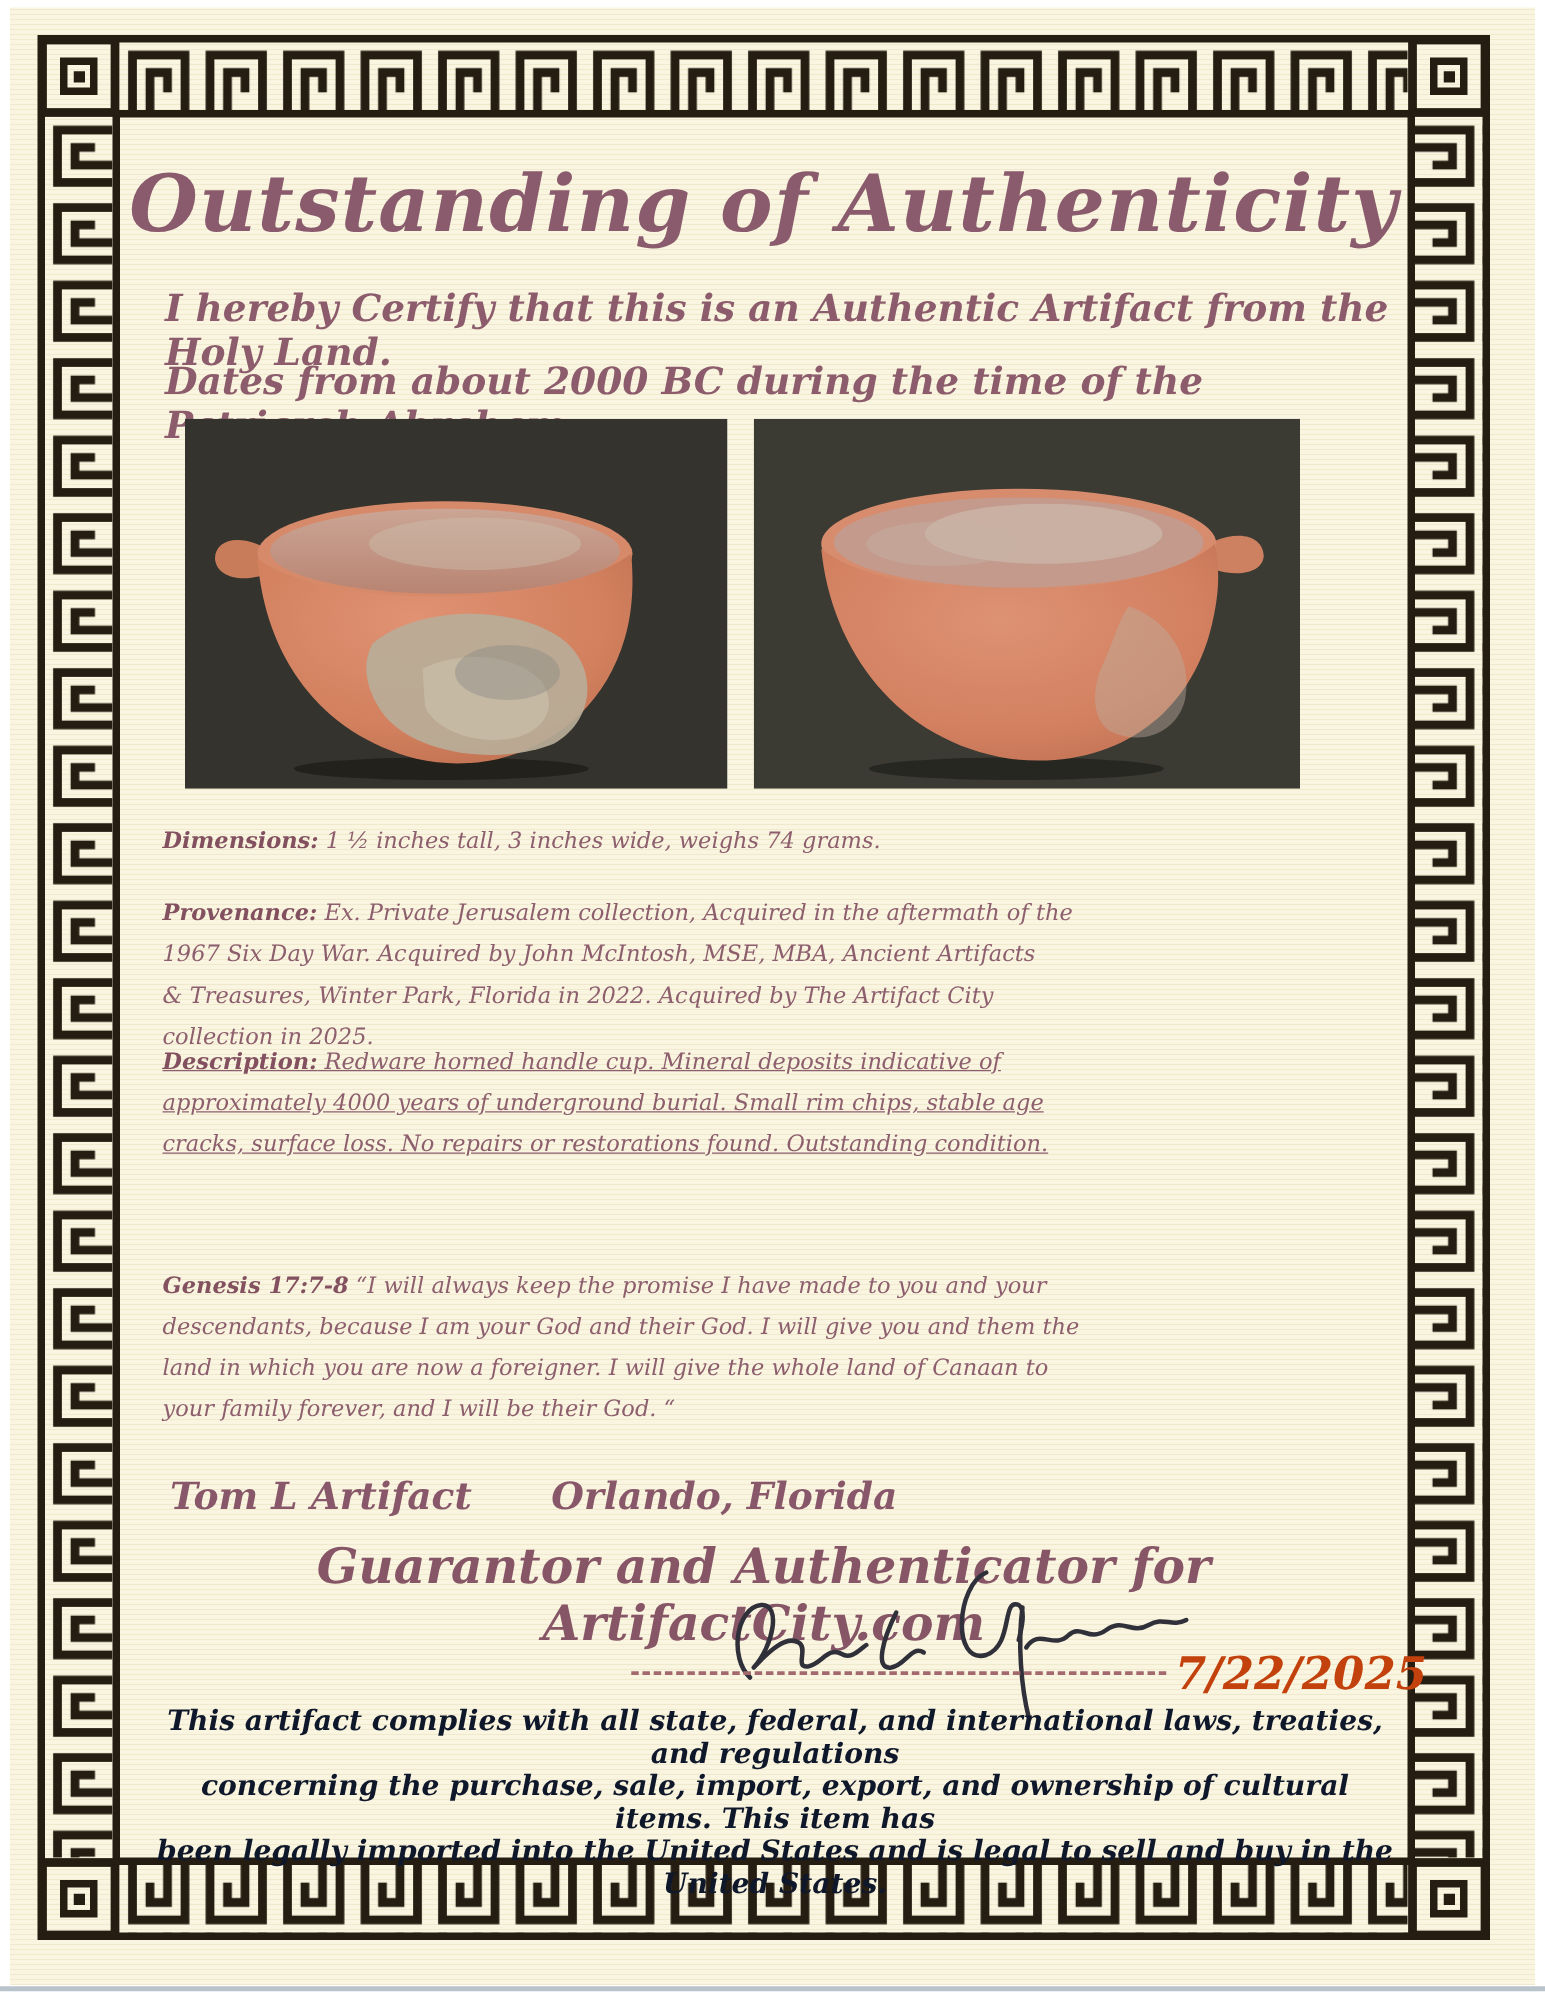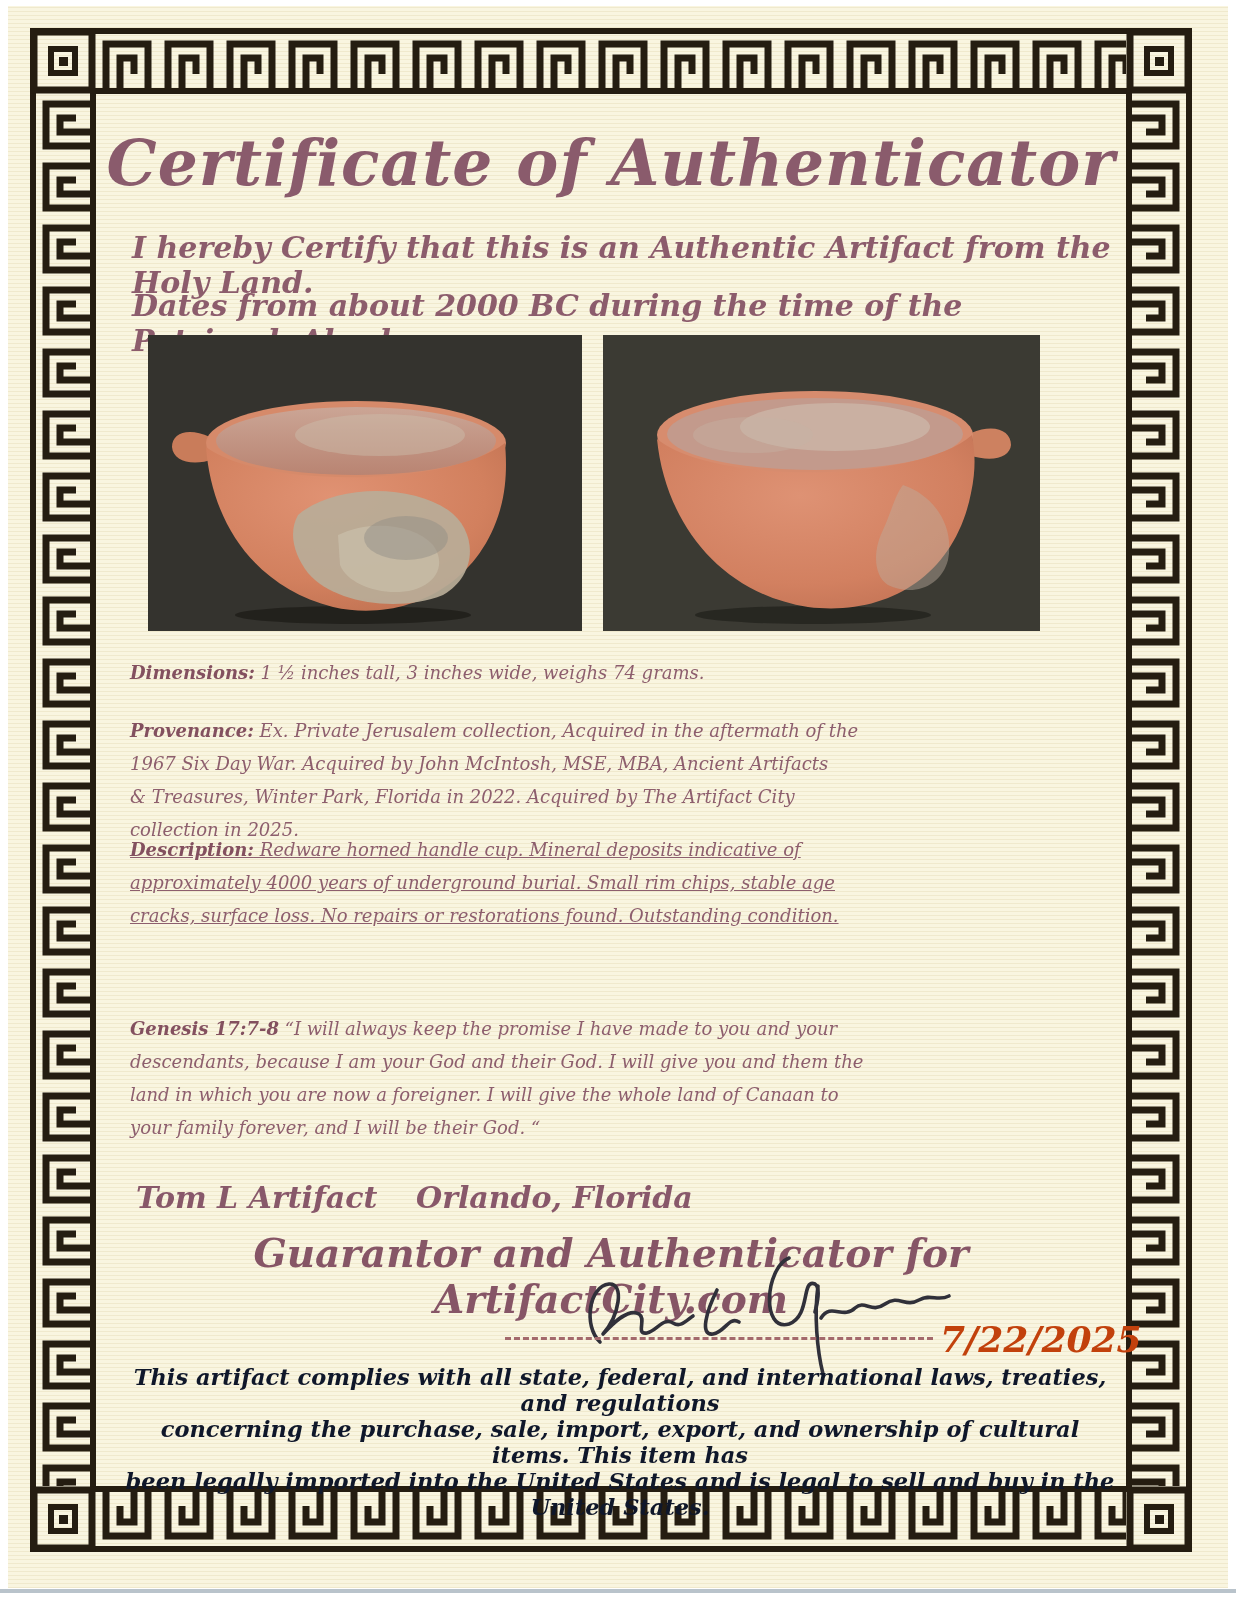--- a/index.html
+++ b/index.html
@@ -76,21 +76,21 @@
     <rect x="96" y="1492" width="1030" height="54" fill="url(#gkBottom)"></rect>
     <rect x="36" y="94" width="54" height="1392" fill="url(#gkLeft)"></rect>
     <rect x="1132" y="94" width="54" height="1392" fill="url(#gkRight)"></rect>
 
     <use href="#cornerMotif" x="30" y="28"></use>
     <use href="#cornerMotif" x="1126" y="28"></use>
     <use href="#cornerMotif" x="30" y="1486"></use>
     <use href="#cornerMotif" x="1126" y="1486"></use>
   </svg>
 
-  <div class="abs title">Certificate of Authenticator</div>
+  <div class="abs title">Outstanding of Authenticity</div>
   <div class="abs certify" style="top:230px;">I hereby Certify that this is an Authentic Artifact from the Holy Land.</div>
   <div class="abs certify" style="top:288px;">Dates from about 2000 BC during the time of the Patriarch Abraham.</div>
 
   <svg class="photo left" width="434" height="296" viewBox="0 0 434 296">
     <defs>
       <radialGradient id="bodyL" cx="42%" cy="32%" r="85%">
         <stop offset="0%" stop-color="#e09273"></stop>
         <stop offset="60%" stop-color="#d2805e"></stop>
         <stop offset="100%" stop-color="#b96c4d"></stop>
       </radialGradient>
@@ -149,21 +149,21 @@
 
   <div class="abs para" style="top:1000px;margin-top:12px;">
     <span class="lbl">Genesis 17:7-8</span><span class="txt"> “I will always keep the promise I have made to you and your
 descendants, because I am your God and their God. I will give you and them the
 land in which you are now a foreigner. I will give the whole land of Canaan to
 your family forever, and I will be their God. “</span>
   </div>
 
   <div class="abs names">
     <span style="left:6px;">Tom L Artifact</span>
-    <span style="left:286px;">Orlando, Florida</span>
+    <span style="left:311px;">Orlando, Florida</span>
   </div>
 
   <div class="abs guarantor">Guarantor and Authenticator for ArtifactCity.com</div>
 
   <svg class="abs" style="left:505px;top:1242px;" width="460" height="135" viewBox="0 0 460 135">
     <g stroke="#30303a" stroke-width="3.6" fill="none" stroke-linecap="round" stroke-linejoin="round">
       <path d="M95,100 C78,84 84,44 104,42 C120,41 114,74 98,92 C110,79 124,66 134,72 C142,77 130,93 142,91 C152,89 158,75 168,81 C176,86 182,78 188,74"></path>
       <path d="M212,48 C202,68 194,94 208,92 C220,90 224,74 234,80"></path>
       <path d="M284,16 C260,26 256,90 284,82 C306,74 296,36 310,42 C316,46 312,62 310,70"></path>
       <path d="M313,44 C309,72 312,108 318,132"></path>

